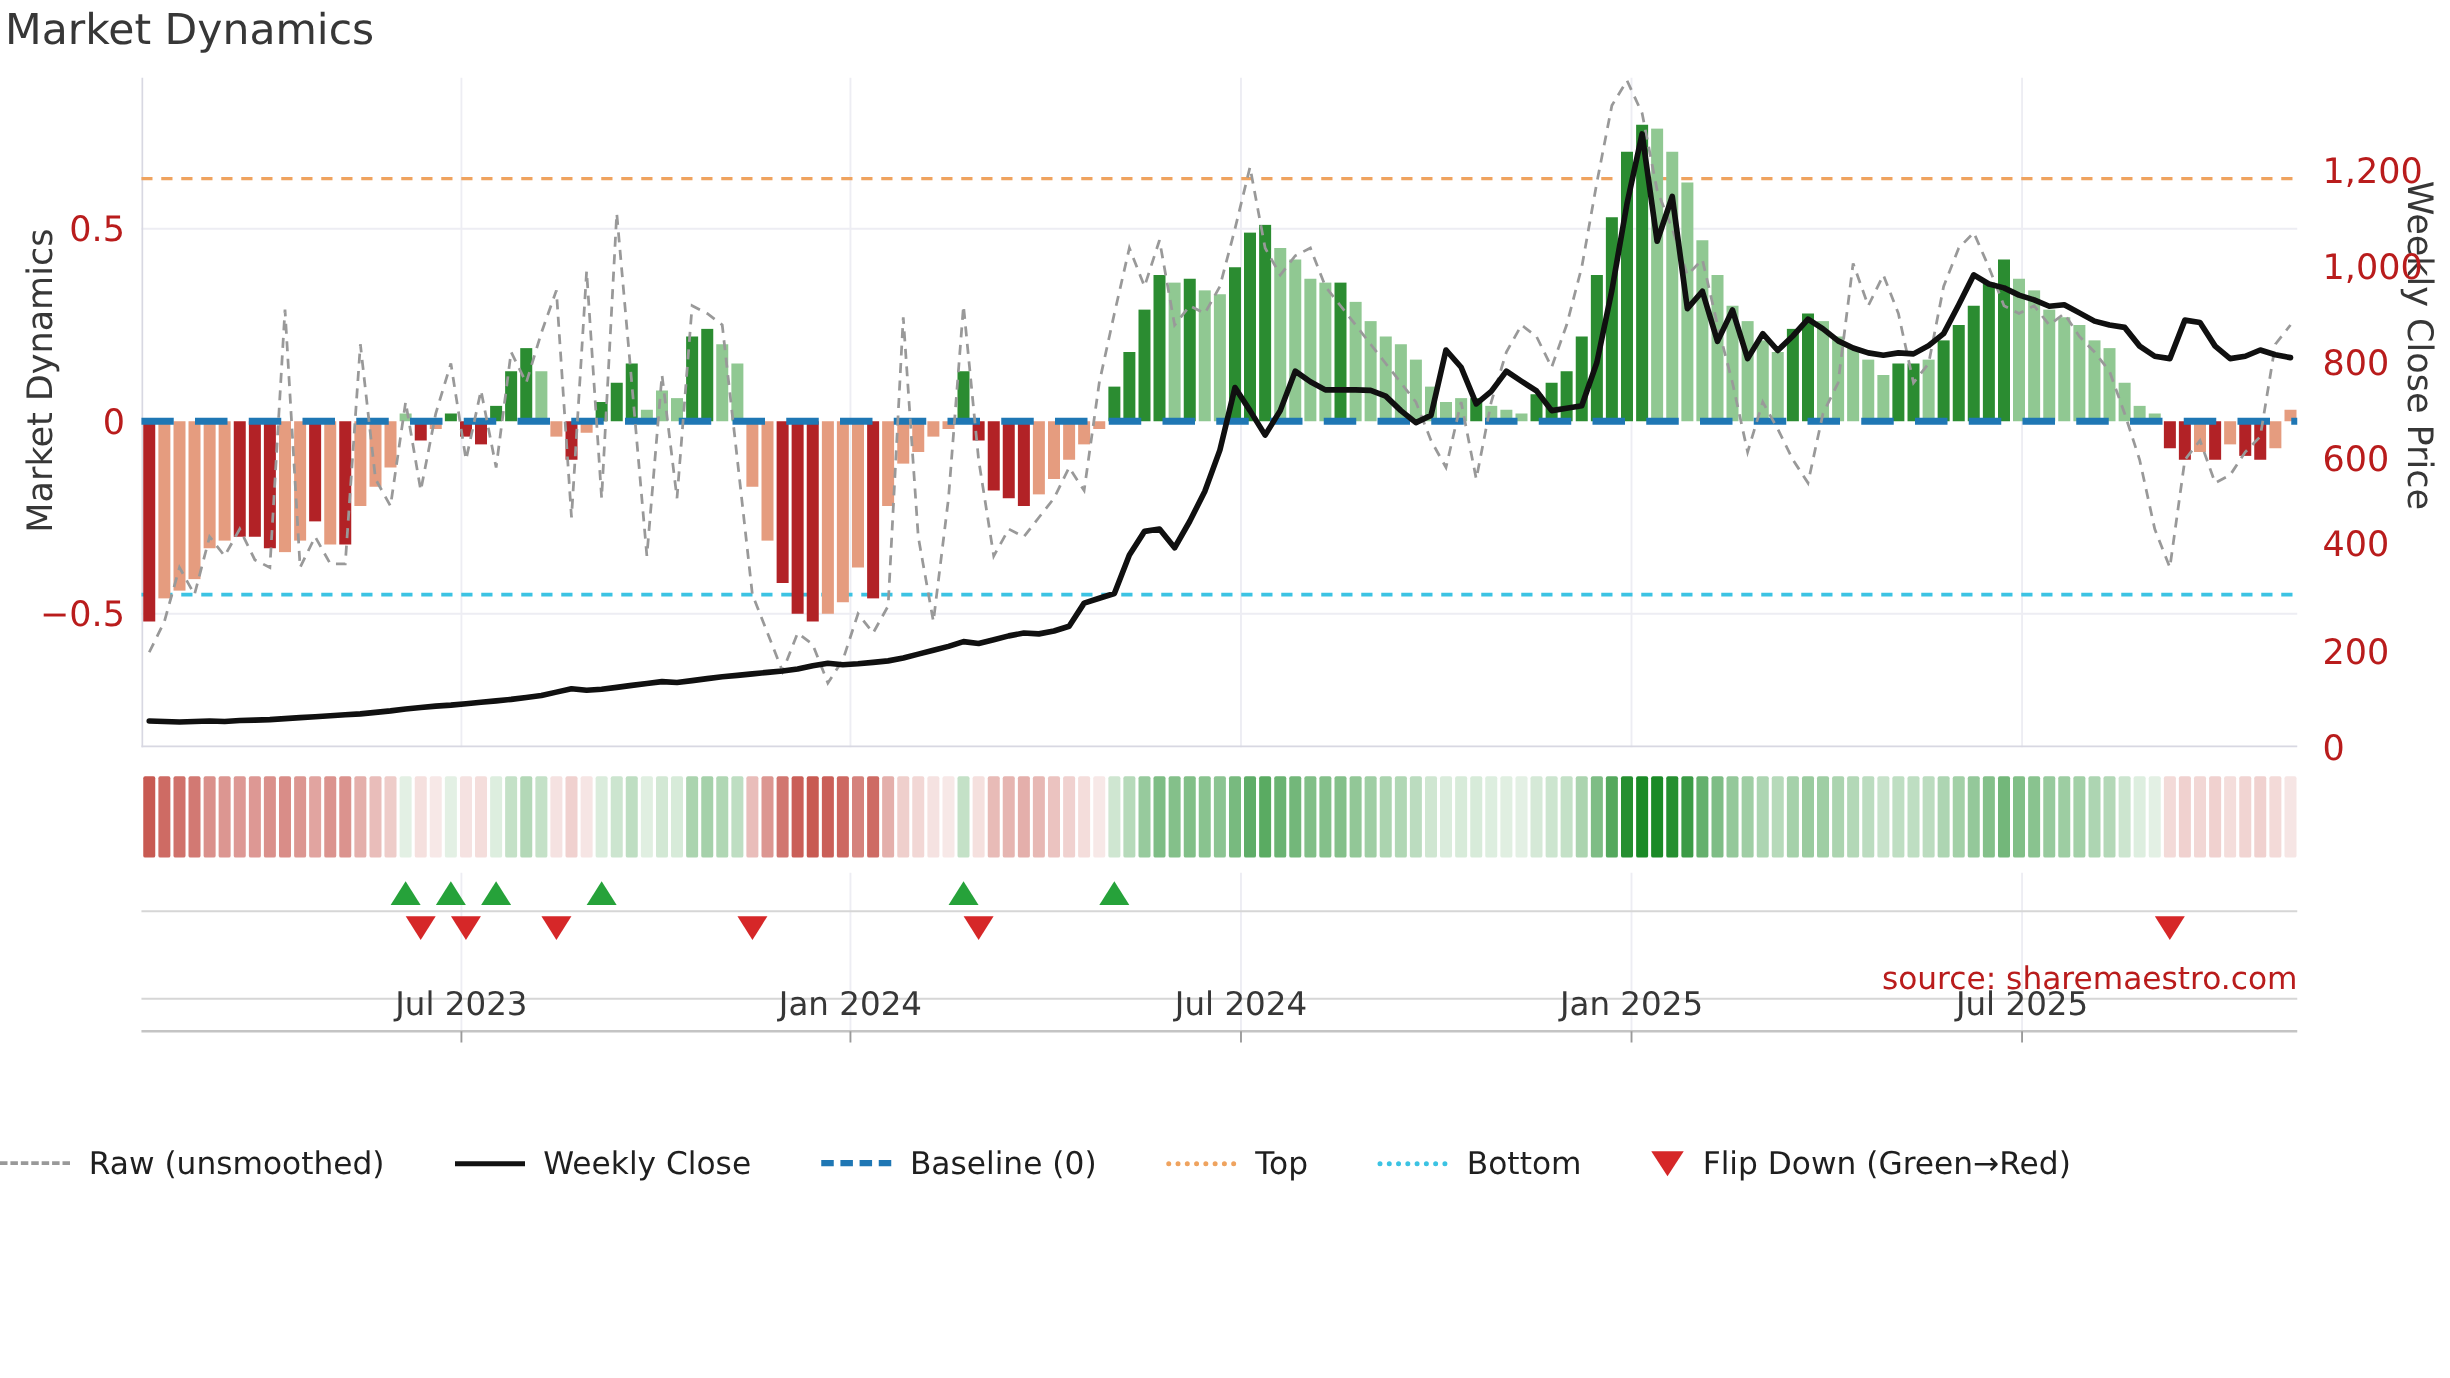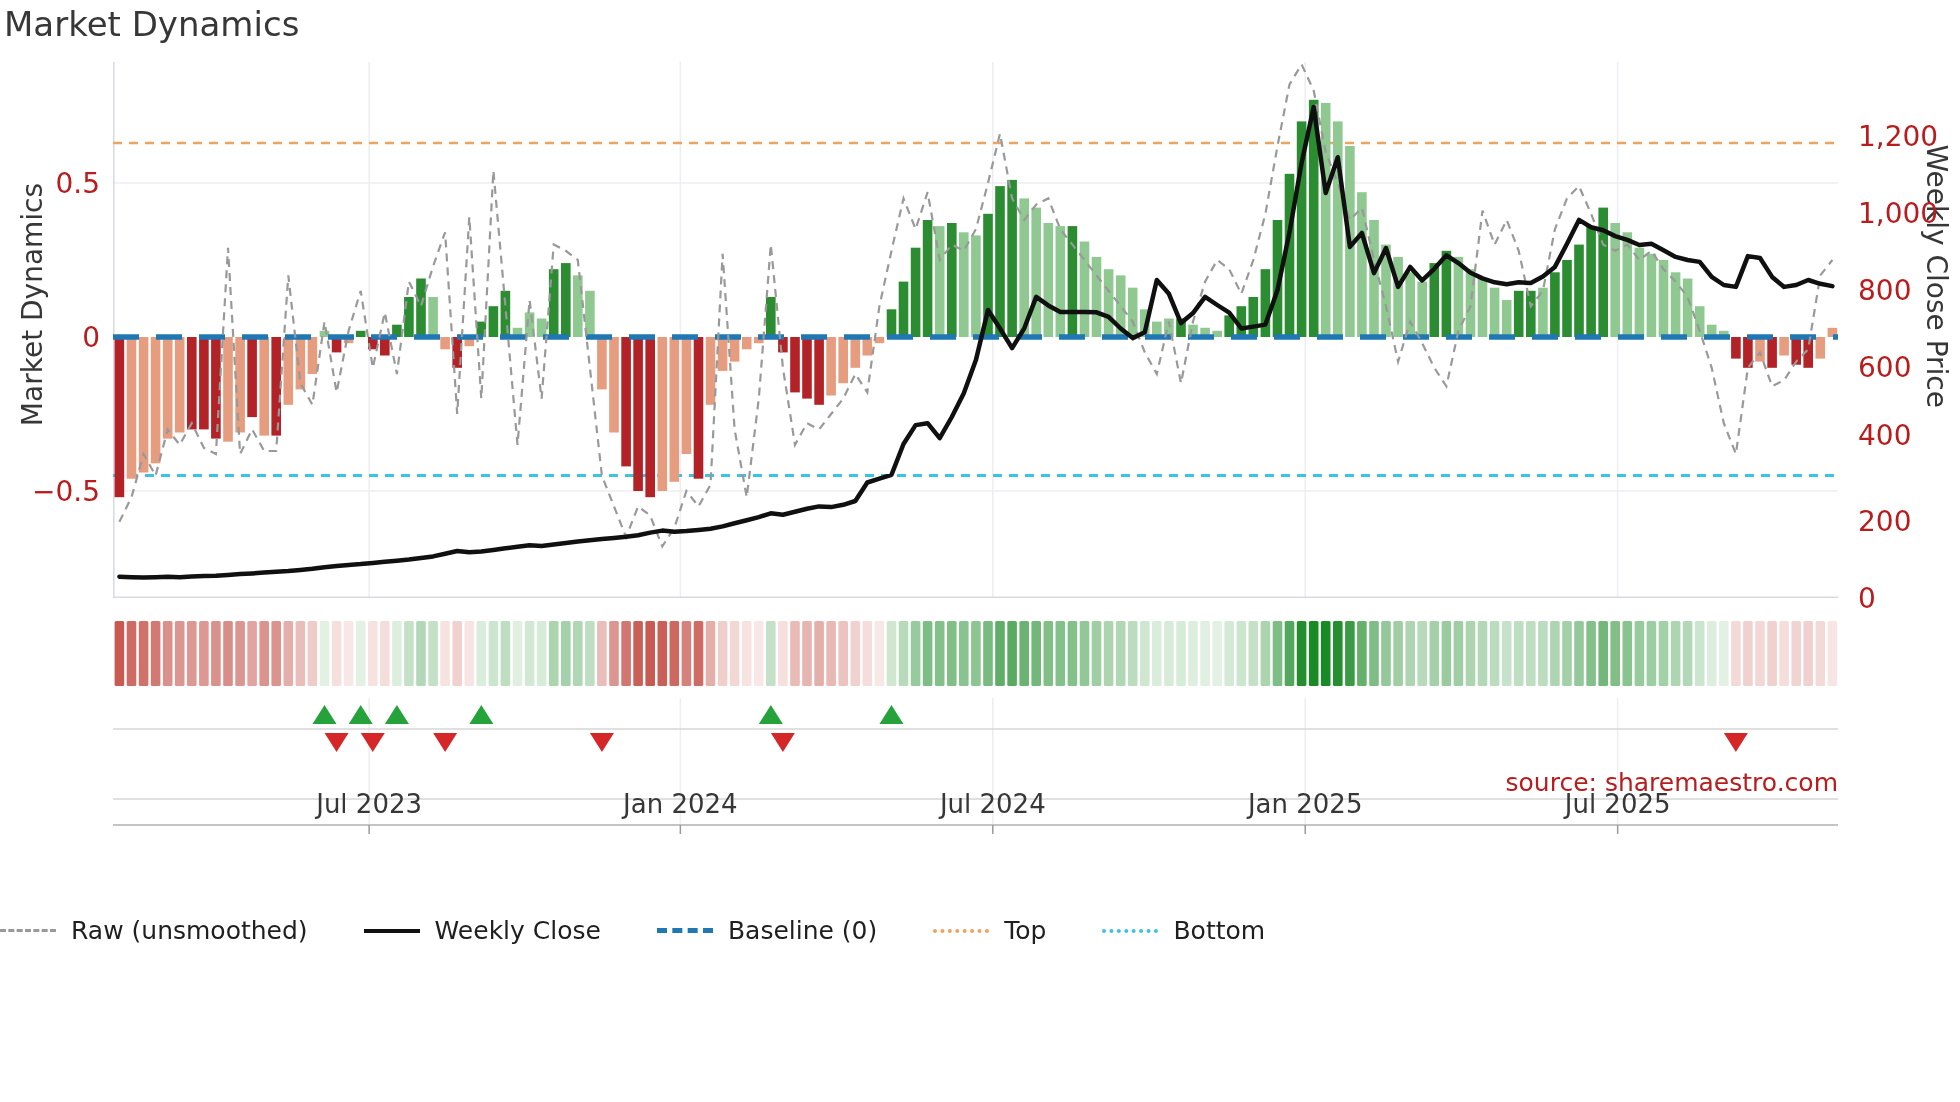--- a/index.html
+++ b/index.html
@@ -11,21 +11,21 @@
   .ylab.right{left:1806px;top:258px;width:260px;text-align:center;transform:rotate(90deg);}
   .tick{position:absolute;font-size:28px;color:#b91c1c;white-space:nowrap;}
   .ltick{width:92px;text-align:right;}
   .rtick{text-align:left;}
   .xtick{position:absolute;width:160px;text-align:center;font-size:26px;color:#373737;top:789px;}
   .source{position:absolute;top:768px;width:740px;left:1098px;text-align:right;font-size:25px;color:#b91c1c;}
   svg{position:absolute;display:block;}
   #main{left:113px;top:62px;}
   #heat{left:113px;top:620px;}
   #marks{left:113px;top:698px;}
-  #legend{position:absolute;left:0;top:916px;width:1596px;display:flex;justify-content:flex-start;align-items:center;gap:56px;}
+  #legend{position:absolute;left:0;top:916px;width:1596px;display:flex;justify-content:space-between;align-items:center;gap:56px;}
   .litem{display:flex;align-items:center;gap:15px;}
   .llabel{font-size:25px;color:#1f1f1f;white-space:nowrap;}
   .sw{display:inline-block;width:56px;height:0;}
   .sw.dash{border-top:3px dashed #999;}
   .sw.solid{border-top:4px solid #111;}
   .sw.bdash{border-top:5px dashed #1f77b4;}
   .sw.dot-o{border-top:4px dotted #efa35f;}
   .sw.dot-c{border-top:4px dotted #3cc3e3;}
   .tri{display:inline-block;width:0;height:0;}
   .tri.up{border-left:13px solid transparent;border-right:13px solid transparent;border-bottom:20px solid #26a23a;}
@@ -405,14 +405,18 @@
         <span class="llabel">Baseline (0)</span>
       </div>
       <div class="litem">
         <span class="sw dot-o"></span>
         <span class="llabel">Top</span>
       </div>
       <div class="litem">
         <span class="sw dot-c"></span>
         <span class="llabel">Bottom</span>
       </div>
+      <div class="litem">
+        <span class="tri down"></span>
+        <span class="llabel">Flip Down (Green→Red)</span>
+      </div>
     </div>
 </div>
 
 </body></html>

